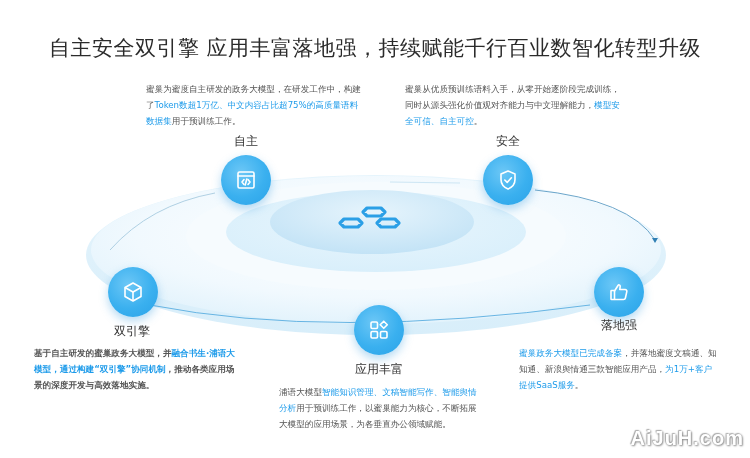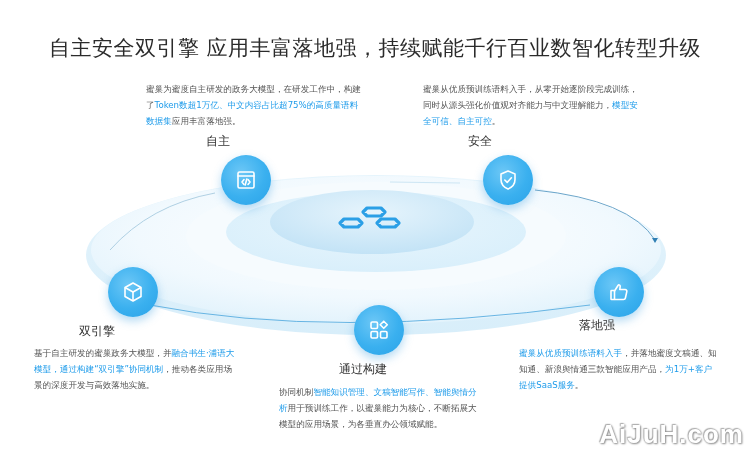--- a/index.html
+++ b/index.html
@@ -12,31 +12,31 @@
   .title {
     position: absolute; left: 0; top: 34px; width: 750px; text-align: center;
     font-size: 21px; color: #2b2b2b; letter-spacing: 0.5px; font-weight: normal;
   }
   .stage { position: absolute; left: 0; top: 0; width: 750px; height: 458px; }
   .desc {
     position: absolute; font-size: 8.6px; line-height: 16px; color: #555;
   }
   .desc .hl { color: #1d9bea; }
   .node-label {
-    position: absolute; font-size: 12px; color: #333; width: 80px;
+    position: absolute; font-size: 12px; color: #333; text-align: center; width: 80px;
   }
   .node {
     position: absolute; width: 50px; height: 50px; border-radius: 50%;
     background: radial-gradient(circle at 40% 35%, #6cc7f6 0%, #3ab0ef 55%, #2aa2e8 100%);
     box-shadow: 0 4px 10px rgba(40,150,220,0.35);
     display: flex; align-items: center; justify-content: center;
   }
   .node svg { width: 24px; height: 24px; }
   .watermark {
-    position: absolute; right: 6px; bottom: 8px; font-size: 26px; font-weight: bold;
+    position: absolute; right: 6px; bottom: 8px; font-size: 20px; font-weight: bold;
     color: #ffffff; letter-spacing: 1px;
     text-shadow: 0 0 2px #888, 1px 1px 2px #999, -1px -1px 1px #bbb;
     font-family: "Liberation Sans", sans-serif;
   }
 </style>
 </head>
 <body>
 
 <div class="title">自主安全双引擎 应用丰富落地强，持续赋能千行百业数智化转型升级</div>
 
@@ -80,73 +80,73 @@
   <svg viewBox="0 0 76 30" width="76" height="30" xmlns="http://www.w3.org/2000/svg">
     <g fill="none" stroke="#2b9fe6" stroke-width="3.2" stroke-linejoin="round">
       <polygon points="27,6 31,2 45,2 49,6 45,10 31,10"></polygon>
       <polygon points="4,17 8,13 22,13 26,17 22,21 8,21"></polygon>
       <polygon points="41,17 45,13 59,13 63,17 59,21 45,21"></polygon>
     </g>
   </svg>
 </div>
 
 <div class="desc" style="left:146px; top:81px; width:220px;">
-  <span>蜜巢为蜜度自主研发的政务大模型，在研发工作中，构建了</span><span class="hl">Token数超1万亿、中文内容占比超75%的高质量语料数据集</span><span>应用丰富落地强。</span>
+  <span>蜜巢为蜜度自主研发的政务大模型，在研发工作中，构建了</span><span class="hl">Token数超1万亿、中文内容占比超75%的高质量语料数据集</span><span>用于预训练工作。</span>
 </div>
 <div class="node-label" style="left:206px; top:133px;">自主</div>
 <div class="node" style="left:221px; top:155px;">
   <svg viewBox="0 0 24 24" fill="none" stroke="#fff" stroke-width="1.6" stroke-linecap="round" stroke-linejoin="round">
     <rect x="4" y="4" width="16" height="16" rx="1.5"></rect>
     <line x1="4" y1="8" x2="20" y2="8"></line>
     <polyline points="10,11.5 8,14 10,16.5"></polyline>
     <polyline points="14,11.5 16,14 14,16.5"></polyline>
     <line x1="12.8" y1="11" x2="11.2" y2="17"></line>
   </svg>
 </div>
 
-<div class="desc" style="left:423px; top:81px; width:220px;">
+<div class="desc" style="left:405px; top:81px; width:220px;">
   <span>蜜巢从优质预训练语料入手，从零开始逐阶段完成训练，同时从源头强化价值观对齐能力与中文理解能力，</span><span class="hl">模型安全可信、自主可控</span><span>。</span>
 </div>
 <div class="node-label" style="left:468px; top:133px;font-family:Liberation Serif, serif;">安全</div>
 <div class="node" style="left:483px; top:155px;">
   <svg viewBox="0 0 24 24" fill="none" stroke="#fff" stroke-width="1.6" stroke-linecap="round" stroke-linejoin="round">
     <path d="M12 3 L19 6 V11.5 C19 16 15.5 19.5 12 21 C8.5 19.5 5 16 5 11.5 V6 Z"></path>
     <polyline points="8.8,12 11.2,14.4 15.4,9.8"></polyline>
   </svg>
 </div>
 
 <div class="node" style="left:108px; top:267px;">
   <svg viewBox="0 0 24 24" fill="none" stroke="#fff" stroke-width="1.6" stroke-linejoin="round">
     <path d="M12 3 L20 7.5 V16.5 L12 21 L4 16.5 V7.5 Z"></path>
     <polyline points="4,7.5 12,12 20,7.5"></polyline>
     <line x1="12" y1="12" x2="12" y2="21"></line>
   </svg>
 </div>
-<div class="node-label" style="left:79px; top:323px;">双引擎</div>
-<div class="desc" style="left:34px; top:345px; width:205px;">
+<div class="node-label" style="left:92px; top:323px;">双引擎</div>
+<div class="desc" style="left:34px; top:345px; width:205px;font-weight:bold;">
   <span>基于自主研发的蜜巢政务大模型，并</span><span class="hl">融合书生·浦语大模型，通过构建“双引擎”协同机制</span><span>，推动各类应用场景的深度开发与高效落地实施。</span>
 </div>
 
 <div class="node" style="left:354px; top:305px;">
   <svg viewBox="0 0 24 24" fill="none" stroke="#fff" stroke-width="1.6" stroke-linejoin="round">
     <rect x="4" y="4" width="6.5" height="6.5" rx="1.2"></rect>
     <rect x="4" y="13.5" width="6.5" height="6.5" rx="1.2"></rect>
     <rect x="13.5" y="13.5" width="6.5" height="6.5" rx="1.2"></rect>
     <path d="M16.75 3.2 L20.3 6.75 L16.75 10.3 L13.2 6.75 Z"></path>
   </svg>
 </div>
-<div class="node-label" style="left:339px; top:361px;">通过构建</div>
+<div class="node-label" style="left:339px; top:361px;">应用丰富</div>
 <div class="desc" style="left:279px; top:384px; width:200px;">
-  <span>协同机制</span><span class="hl">智能知识管理、文稿智能写作、智能舆情分析</span><span>用于预训练工作，以蜜巢能力为核心，不断拓展大模型的应用场景，为各垂直办公领域赋能。</span>
+  <span>浦语大模型</span><span class="hl">智能知识管理、文稿智能写作、智能舆情分析</span><span>用于预训练工作，以蜜巢能力为核心，不断拓展大模型的应用场景，为各垂直办公领域赋能。</span>
 </div>
 
 <div class="node" style="left:594px; top:267px;">
   <svg viewBox="0 0 24 24" fill="none" stroke="#fff" stroke-width="1.6" stroke-linejoin="round" stroke-linecap="round">
     <rect x="4" y="10.5" width="3.5" height="9" rx="0.6"></rect>
     <path d="M7.5 11 L11 5.5 C11.5 4.5 13.3 4.8 13.2 6.3 L12.8 9.5 H18.2 C19.3 9.5 20.1 10.5 19.8 11.6 L18.4 18 C18.2 19 17.4 19.5 16.5 19.5 H7.5"></path>
   </svg>
 </div>
 <div class="node-label" style="left:579px; top:317px;">落地强</div>
 <div class="desc" style="left:519px; top:345px; width:200px;">
-  <span class="hl">蜜巢从优质预训练语料入手</span><span>，并落地蜜度文稿通、知知通、新浪舆情通三款智能应用产品，</span><span class="hl">为1万+客户提供SaaS服务</span><span>。</span>
+  <span class="hl">蜜巢政务大模型已完成备案</span><span>，并落地蜜度文稿通、知知通、新浪舆情通三款智能应用产品，</span><span class="hl">为1万+客户提供SaaS服务</span><span>。</span>
 </div>
 
 <div class="watermark">AiJuH.com</div>
 
 </body></html>

